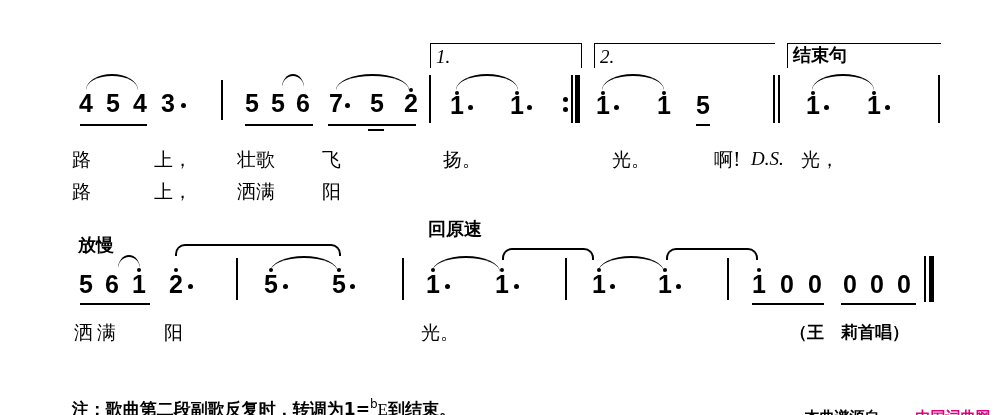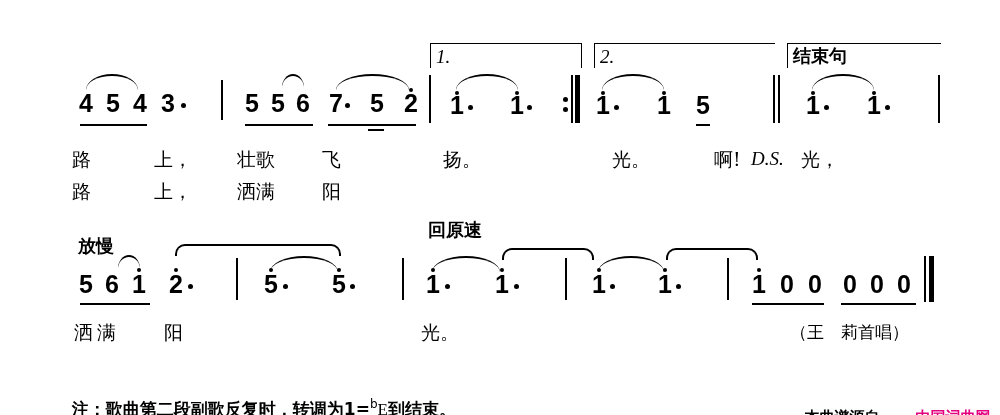--- a/index.html
+++ b/index.html
@@ -9,21 +9,21 @@
           font-size: 25px; line-height: 25px; width: 20px; text-align: center; }
   .dot-after { position: absolute; width: 5px; height: 5px; background: #000; border-radius: 50%; }
   .hi-dot { position: absolute; width: 4px; height: 4px; background: #000; border-radius: 50%; }
   .uline { position: absolute; height: 2px; background: #000; }
   .bar { position: absolute; width: 2px; background: #000; }
   .bar-thick { position: absolute; width: 5px; background: #000; }
   .slur { position: absolute; border-top: 2.5px solid #000; border-radius: 50% 50% 0 0 / 100% 100% 0 0; height: 14px; }
   .tie-long { position: absolute; border-top: 2px solid #000; border-left: 2px solid #000; border-right: 2px solid #000;
               border-radius: 10px 10px 0 0; height: 10px; border-bottom: none; }
   .lyric { position: absolute; font-family: "DejaVu Serif", serif; font-size: 19px; line-height: 22px; white-space: pre; }
-  .mark { position: absolute; font-family: Liberation Sans, sans-serif; font-weight: bold; font-size: 18px; line-height: 20px; }
+  .mark { position: absolute; font-family: Liberation Mono, monospace; font-weight: bold; font-size: 18px; line-height: 20px; }
   .volta-label { position: absolute; font-family: "Liberation Serif", serif; font-style: italic; font-size: 19px; line-height: 20px; }
   .volta { position: absolute; border-top: 1.5px solid #000; border-left: 1.5px solid #000; }
   .footnote { position: absolute; font-family: "DejaVu Sans", sans-serif; font-weight: bold; font-size: 17px; line-height: 20px; white-space: pre; }
   .source { position: absolute; font-family: "DejaVu Sans", sans-serif; font-weight: bold; font-size: 15px; line-height: 18px; white-space: pre; }
   .repeat-dot { position: absolute; width: 5px; height: 5px; background: #000; border-radius: 50%; }
   sup.flat { font-size: 12px; font-weight: normal; }
 </style>
 </head>
 <body>
 
@@ -169,21 +169,21 @@
   <span class="note" style="left:840px;top:272px;">0</span>
   <span class="note" style="left:867px;top:272px;">0</span>
   <span class="note" style="left:894px;top:272px;">0</span>
   <div class="uline" style="left:841px;top:303px;width:75px;"></div>
   <div class="bar" style="left:924px;top:256px;height:46px;"></div>
   <div class="bar-thick" style="left:929px;top:256px;height:46px;"></div>
 
   <span class="lyric" style="left:74px;top:321px;letter-spacing:4px;">洒满</span>
   <span class="lyric" style="left:164px;top:321px;">阳</span>
   <span class="lyric" style="left:421px;top:321px;">光。</span>
-  <span class="lyric" style="left:790px;top:321px;font-family:'DejaVu Sans',sans-serif;font-size:17px;">（王　莉首唱）</span>
+  <span class="lyric" style="left:790px;top:321px;font-family:'DejaVu Sans',sans-serif;font-size:17px;font-weight:bold;">（王　莉首唱）</span>
 </div>
 
 <div class="footnote" style="left:60px;top:374px;">
   <span>注：歌曲第二段副歌反复时，转调为1=</span><sup class="flat">b</sup><span style="font-family:'Liberation Serif',serif;font-weight:normal;">E</span><span>到结束。</span>
 </div>
 
 <div class="source" style="left:794px;top:390px;">
   <span>本曲谱源自</span>
 </div>
 <div class="source" style="left:905px;top:390px;color:#e4007f;">

